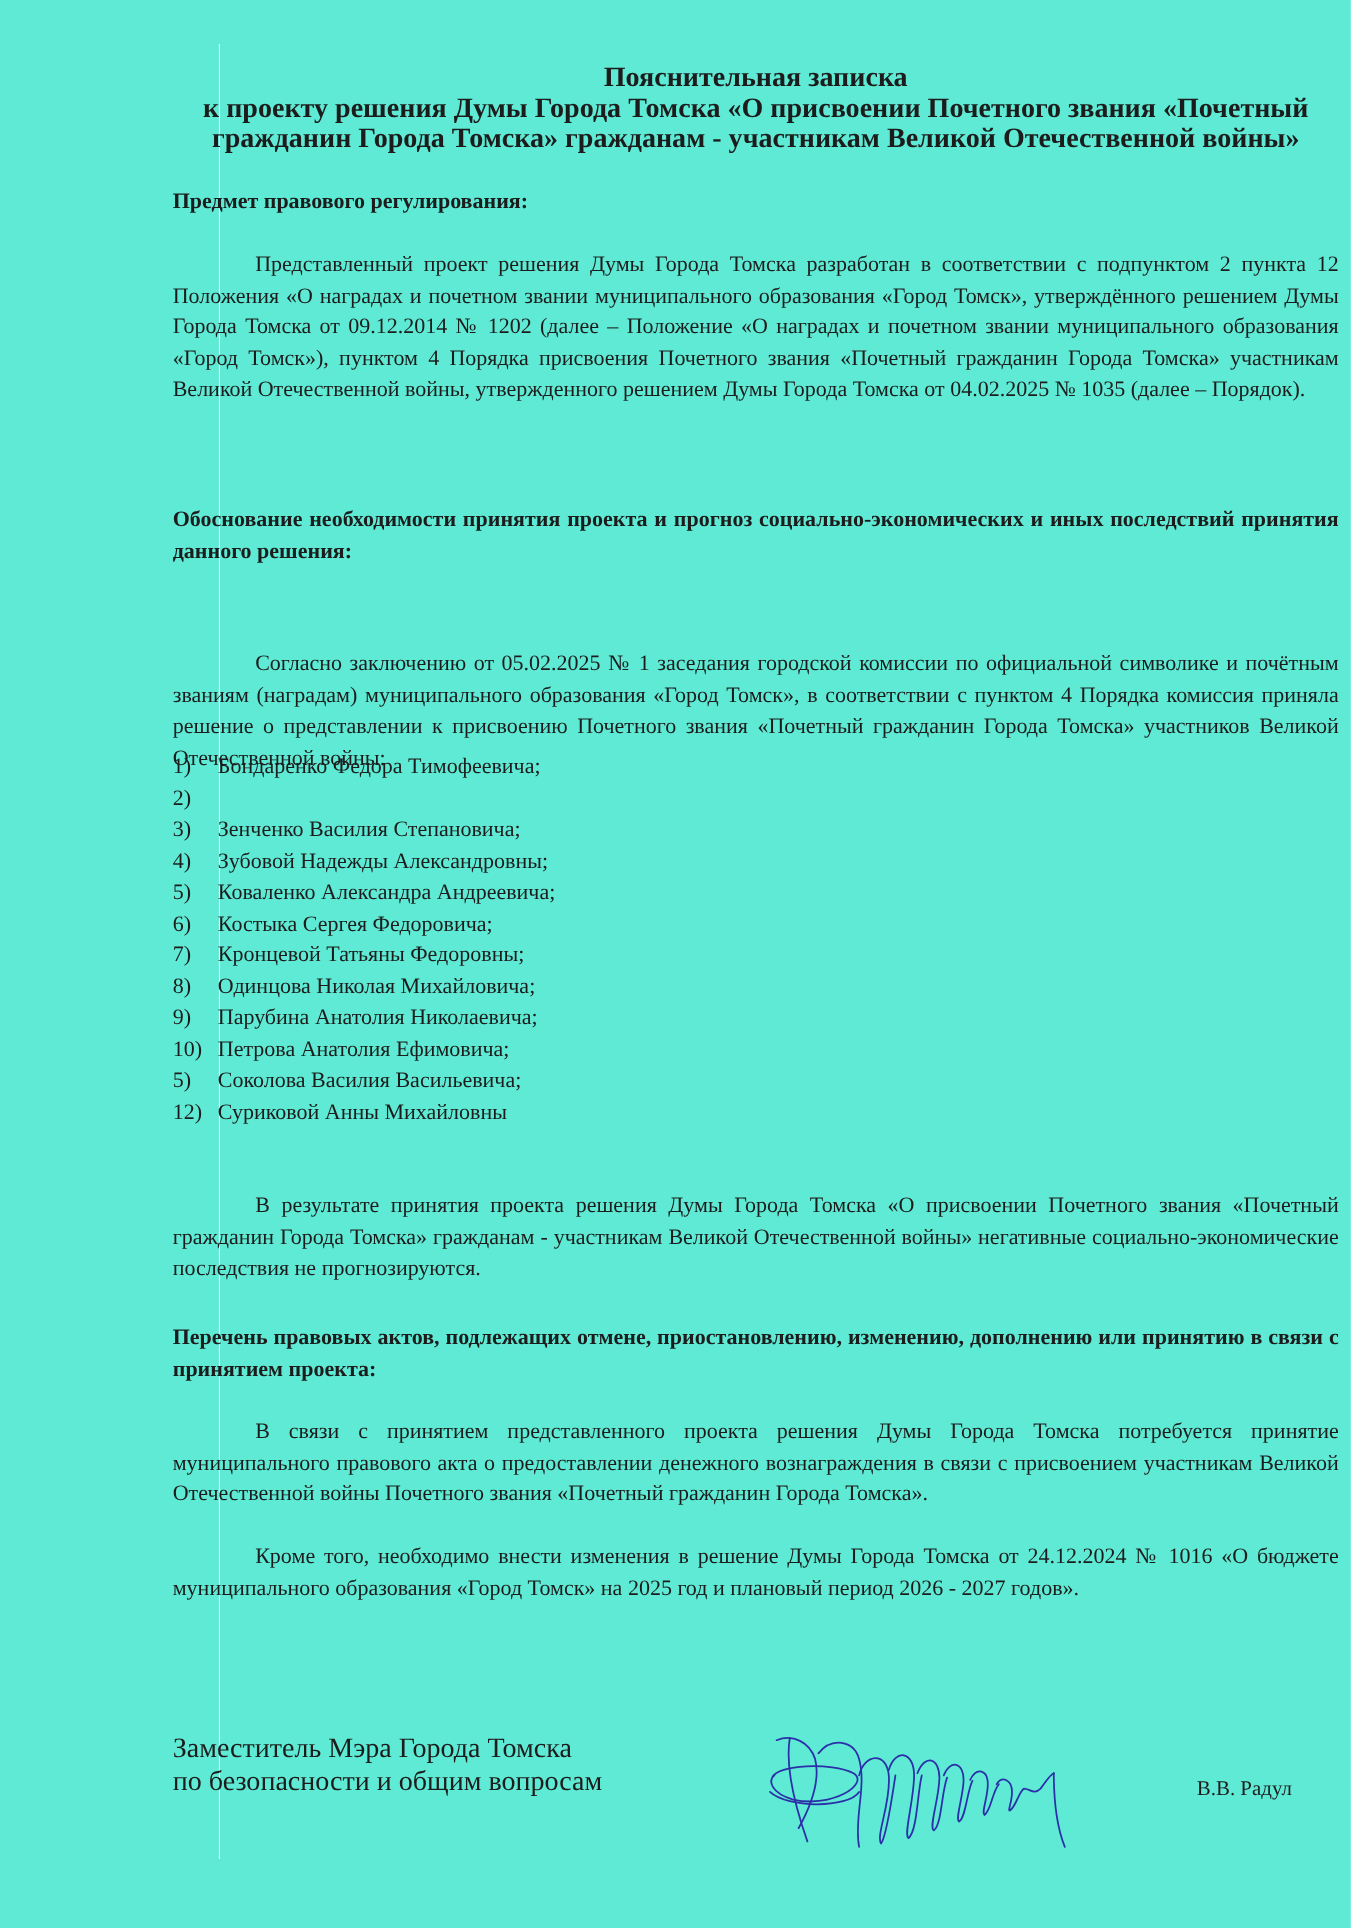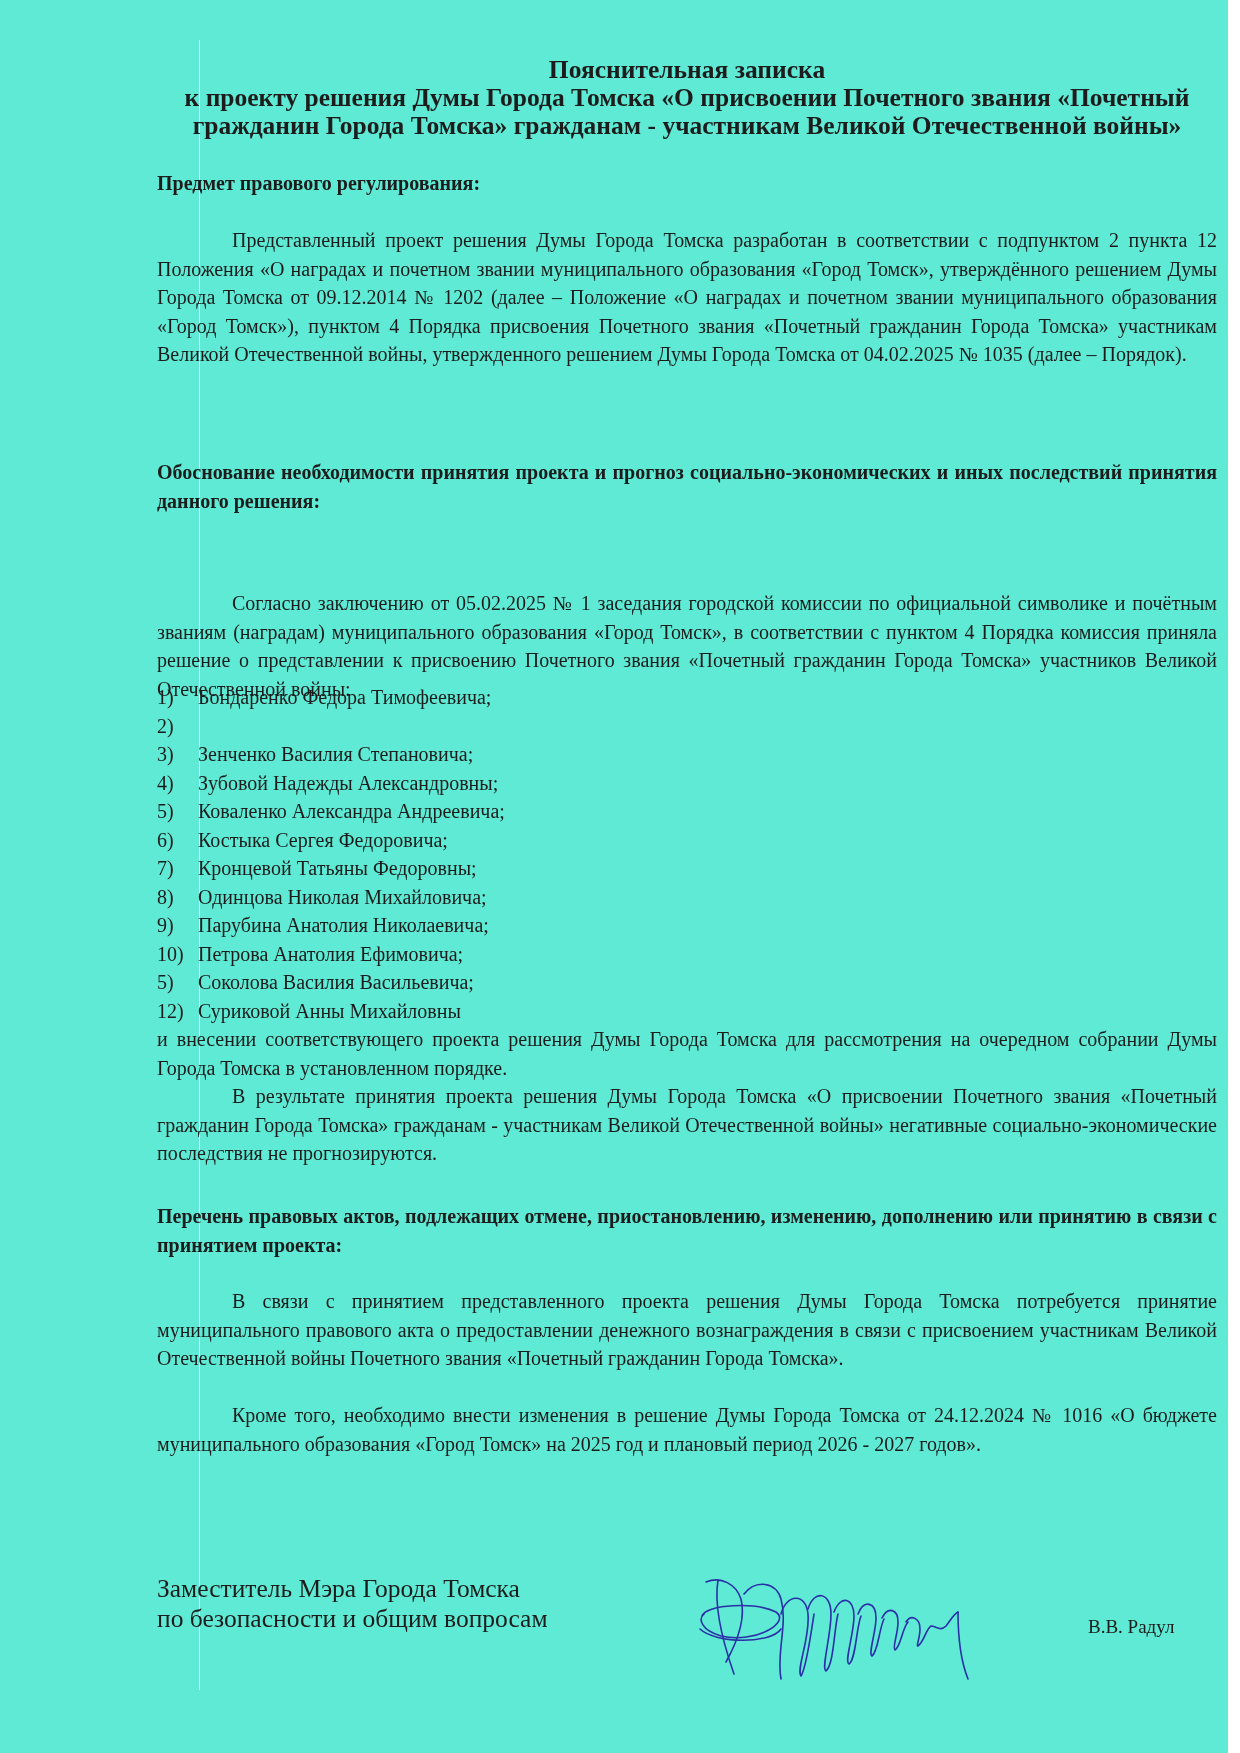--- a/index.html
+++ b/index.html
@@ -78,21 +78,20 @@
     <li>
         <span class="num">5)</span>
         <span>Соколова Василия Васильевича;</span>
       </li>
     <li>
         <span class="num">12)</span>
         <span>Суриковой Анны Михайловны</span>
       </li>
   </ul>
 
-  <div class="block p" style="top:1025px;">и внесении соответствующего проекта решения Думы Города Томска для рассмотрения на очередном собрании Думы Города Томска в установленном порядке.</div>
   <div class="block p indent" style="top:1082px;">В результате принятия проекта решения Думы Города Томска «О присвоении Почетного звания «Почетный гражданин Города Томска» гражданам - участникам Великой Отечественной войны» негативные социально-экономические последствия не прогнозируются.</div>
 
   <div class="block h" style="top:1202px;">Перечень правовых актов, подлежащих отмене, приостановлению, изменению, дополнению или принятию в связи с принятием проекта:</div>
   <div class="block p indent" style="top:1287px;">В связи с принятием представленного проекта решения Думы Города Томска потребуется принятие муниципального правового акта о предоставлении денежного вознаграждения в связи с присвоением участникам Великой Отечественной войны Почетного звания «Почетный гражданин Города Томска».</div>
   <div class="block p indent" style="top:1401px;">Кроме того, необходимо внести изменения в решение Думы Города Томска от 24.12.2024 № 1016 «О бюджете муниципального образования «Город Томск» на 2025 год и плановый период 2026 - 2027 годов».</div>
 
   <div class="sig-left">
     <div>Заместитель Мэра Города Томска</div>
     <div>по безопасности и общим вопросам</div>
   </div>

